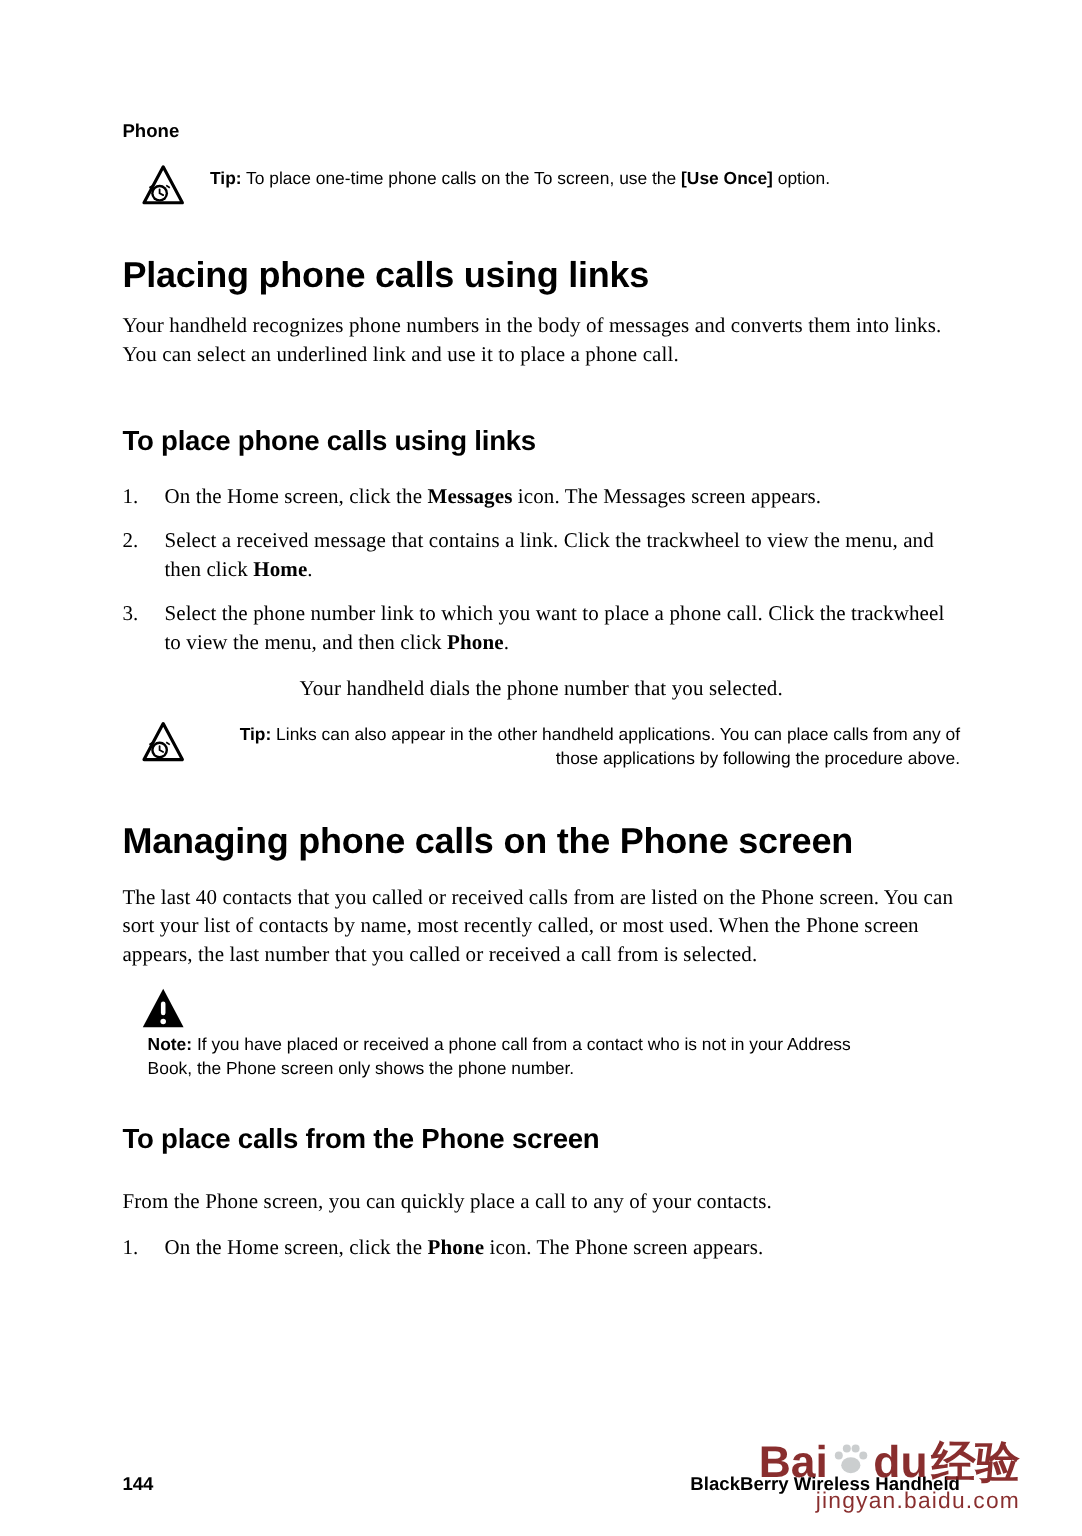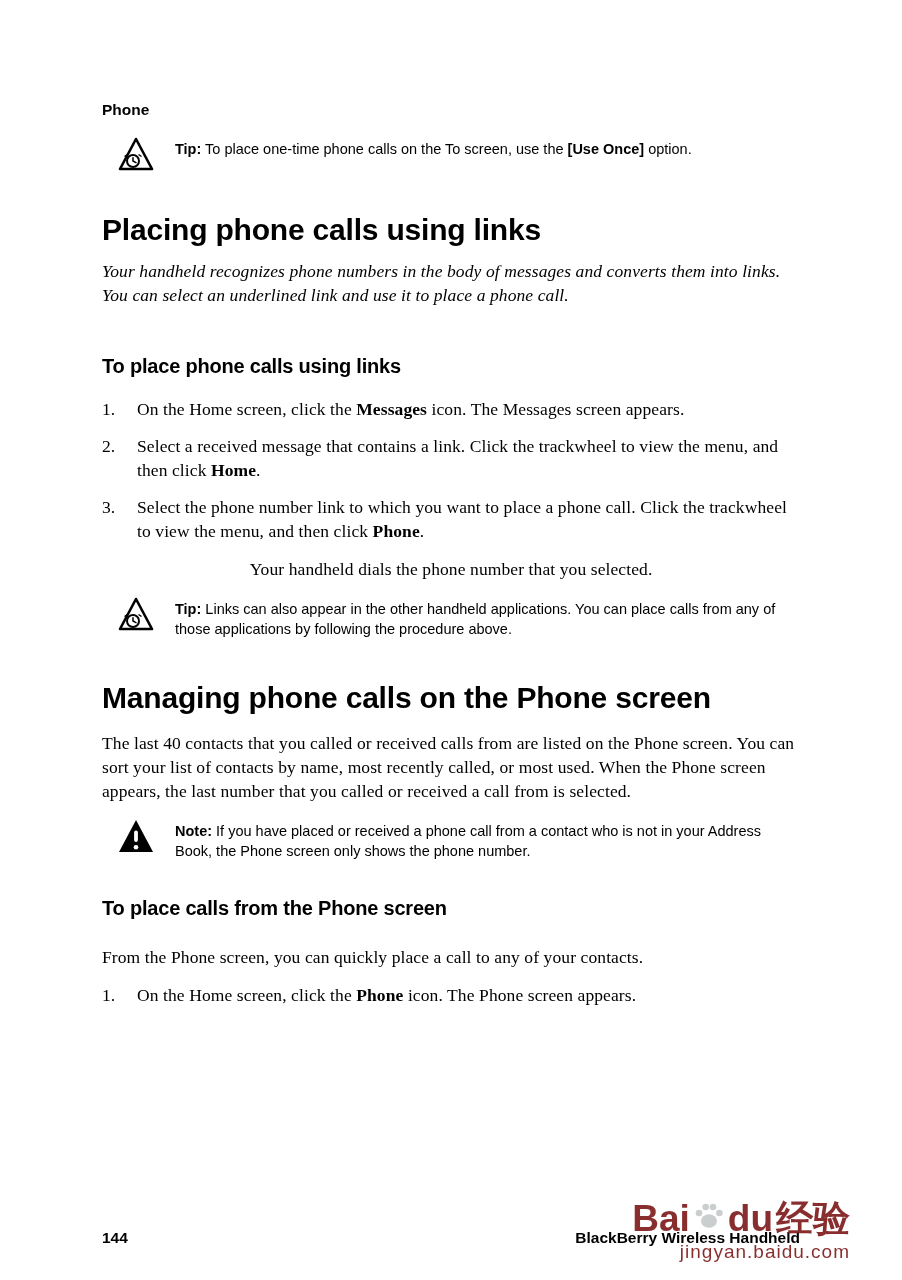--- a/index.html
+++ b/index.html
@@ -31,21 +31,21 @@
   h1.doc-h1 {
     font-family: "Liberation Sans", sans-serif;
     font-weight: 700;
     font-size: 30px;
     line-height: 1.4;
     letter-spacing: -0.2px;
   }
   h2.doc-h2 {
     font-family: "Liberation Sans", sans-serif;
     font-weight: 700;
-    font-size: 20px;
+    font-size: 23px;
     line-height: 1.3;
     letter-spacing: -0.2px;
   }
 
   .callout { display: flex; align-items: flex-start; }
   .callout-icon { flex: 0 0 36px; width: 36px; margin-left: 16px; }
   .callout-icon svg { display: block; }
   .callout-body {
     margin-left: 21px;
     font-family: "Liberation Sans", sans-serif;
@@ -65,28 +65,28 @@
   }
   .step-num { flex: 0 0 35px; }
   .step-text { flex: 1; }
 
   b { font-weight: 700; }
 
   
   .mt-intro   { margin-top: 45px; }
   .mt-tip1    { margin-top: 18px; }
   .mt-h1a     { margin-top: 38px; }
-  .mt-p1      { margin-top: 8px; font-style: italic; }
+  .mt-p1      { margin-top: 8px; }
   .mt-h2a     { margin-top: 46px; }
   .mt-steps   { margin-top: 18px; }
   .mt-outro   { margin-top: 14px; text-align: center; }
-  .mt-tip2    { margin-top: 16px; }
+  .mt-tip2    { margin-top: 16px; text-align: right; }
   .mt-h1b     { margin-top: 38px; max-width: 660px; }
   .mt-p3      { margin-top: 12px; }
-  .mt-note    { margin-top: 16px; }
+  .mt-note    { margin-top: 16px; flex-direction: column; }
   .mt-h2b     { margin-top: 34px; }
   .mt-p4      { margin-top: 24px; }
   .mt-step2   { margin-top: 14px; }
 
   .footer {
     position: absolute;
     left: 102px;
     right: 102px;
     bottom: 48px;
     display: flex;

